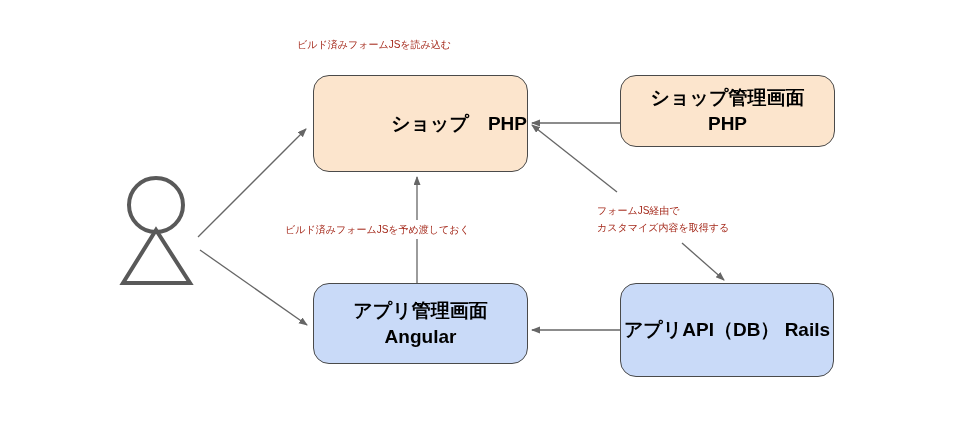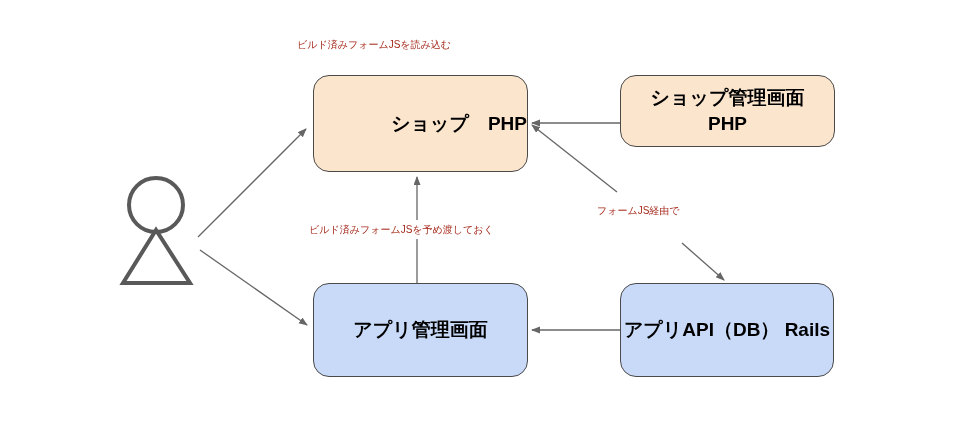--- a/index.html
+++ b/index.html
@@ -34,32 +34,32 @@
     font-weight: bold;
     font-size: 19px;
     line-height: 1.35;
     color: #000000;
   }
   .node.peach { background: #fce5cd; }
   .node.blue  { background: #c9daf8; }
 
   .node-shop       { left: 313px; top: 75px;  width: 215px; height: 97px; align-items: flex-end; }
   .node-shop-admin { left: 620px; top: 75px;  width: 215px; height: 72px; }
-  .node-app-admin  { left: 313px; top: 283px; width: 215px; height: 94px; }
+  .node-app-admin  { left: 313px; top: 283px; width: 215px; height: 81px; }
   .node-app-api    { left: 620px; top: 283px; width: 214px; height: 94px; }
 
   .annotation {
     position: absolute;
     color: #a52a1c;
     font-size: 10px;
     line-height: 17px;
     white-space: nowrap;
   }
   .ann-load  { left: 297px; top: 36px; }
-  .ann-pass  { left: 283px; top: 220px; background: #ffffff; padding: 1px 2px; margin-left: 24px; }
+  .ann-pass  { left: 283px; top: 220px; background: #ffffff; padding: 1px 2px; }
   .ann-fetch { left: 597px; top: 202px; }
 </style>
 </head>
 <body>
 
 <div class="canvas">
 
   <svg class="wires" viewBox="0 0 960 430" xmlns="http://www.w3.org/2000/svg">
     <defs>
       <marker id="arrow" markerUnits="userSpaceOnUse" markerWidth="10" markerHeight="8" refX="8" refY="3.5" orient="auto">
@@ -91,27 +91,29 @@
     <span>ショップ　PHP</span>
   </div>
 
   <div class="node peach node-shop-admin">
     <span>ショップ管理画面</span>
     <span>PHP</span>
   </div>
 
   <div class="node blue node-app-admin">
     <span>アプリ管理画面</span>
+    <span>Angular</span>
   </div>
 
   <div class="node blue node-app-api">
     <span>アプリAPI（DB） Rails</span>
   </div>
 
   <div class="annotation ann-load">ビルド済みフォームJSを読み込む</div>
 
   <div class="annotation ann-pass">ビルド済みフォームJSを予め渡しておく</div>
 
   <div class="annotation ann-fetch">
     <div>フォームJS経由で</div>
+    <div>カスタマイズ内容を取得する</div>
   </div>
 
 </div>
 
 </body></html>

